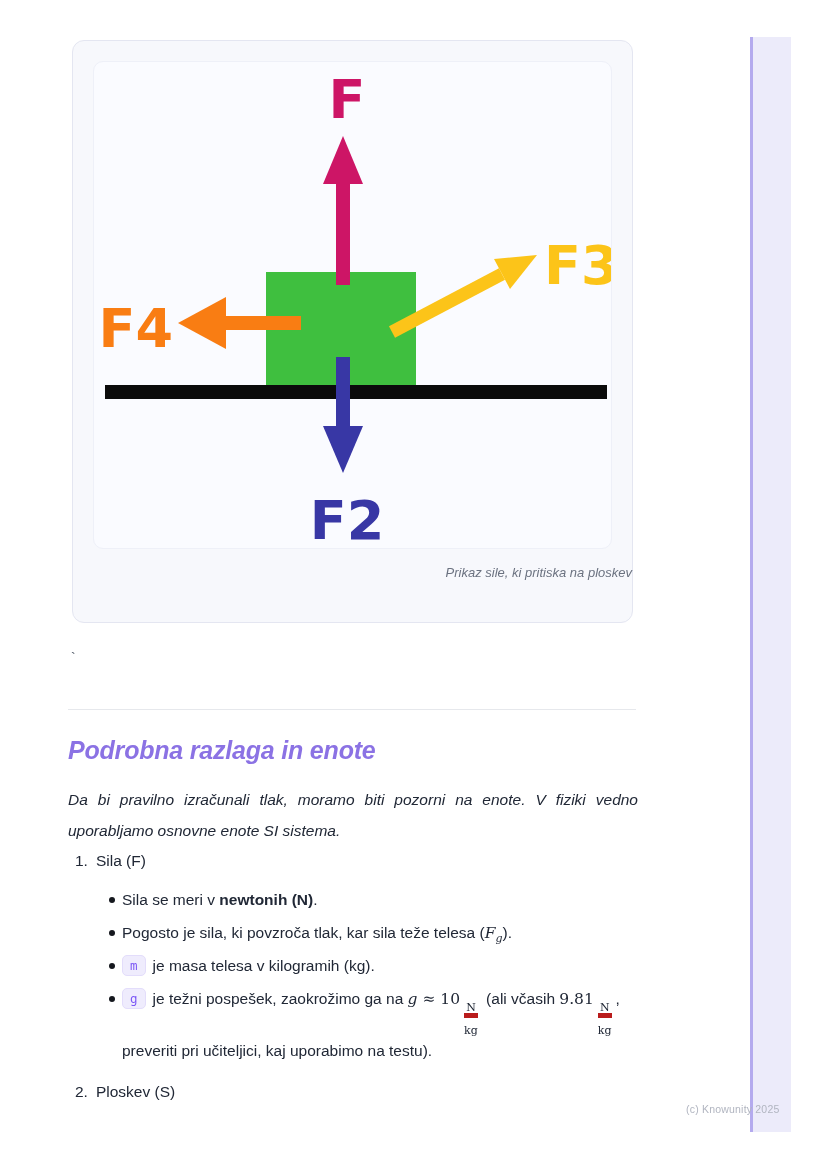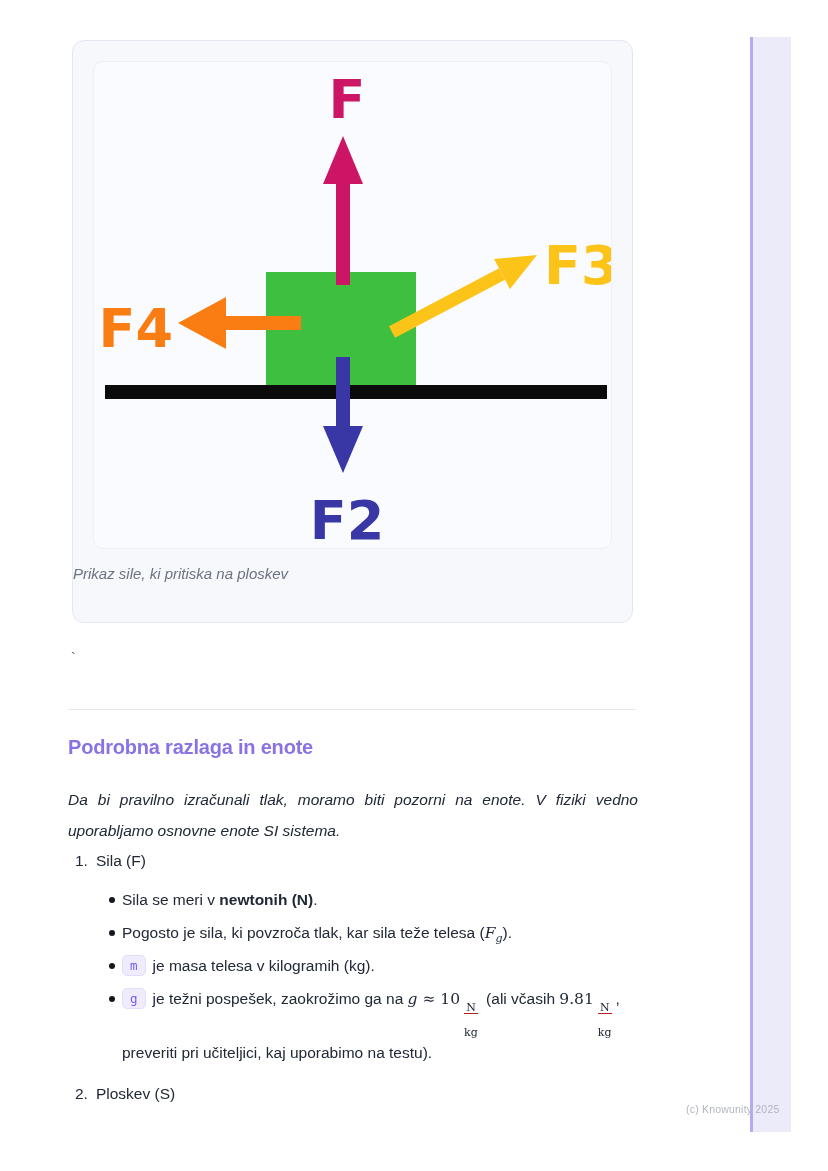--- a/index.html
+++ b/index.html
@@ -10,31 +10,31 @@
   
   .side-strip { position:absolute; left:750px; top:37px; width:41px; height:1095px;
                 background:#ecebfa; border-left:3px solid #b4aaee; z-index:1; }
 
   
   .figure-card { position:absolute; left:72px; top:40px; width:561px; height:583px;
                  background:#f7f8fc; border:1px solid #e4e6f1; border-radius:12px; }
   .figure-panel { position:absolute; left:20px; top:20px; width:519px; height:488px;
                   background:#fafbff; border:1px solid #eef0f8; border-radius:10px; overflow:hidden; }
   .figure-panel svg { display:block; }
-  .fig-caption { position:absolute; left:0; top:524px; width:100%; text-align:left;
-                 font-style:italic; font-size:15px; color:#6b7280; }
+  .fig-caption { position:absolute; left:0; top:524px; width:100%; text-align:right;
+                 font-style:italic; font-size:13px; color:#6b7280; }
   .force-label { font-family:"DejaVu Sans", sans-serif; font-weight:bold; font-size:54px; }
 
   .stray { position:absolute; left:71px; top:650px; font-size:14px; color:#4b5563; }
 
   .divider { position:absolute; left:68px; top:709px; width:568px; height:1px;
              background:#e6e8ec; border:none; }
 
-  .heading { position:absolute; left:68px; top:736px; font-size:20px; font-weight:700;
-             color:#8b72e4; letter-spacing:-0.2px; }
+  .heading { position:absolute; left:68px; top:736px; font-size:25px; font-weight:700;
+             color:#8b72e4; letter-spacing:-0.2px;font-style:italic; }
 
   .intro { position:absolute; left:68px; top:784px; width:570px; font-size:15.5px;
            line-height:31px; text-align:justify; color:#212836;font-style:italic; }
 
   .list { position:absolute; left:68px; top:852px; width:574px; font-size:15.5px; color:#212836; }
   .oli { display:flex; padding-left:7px; margin-bottom:15px; }
   .oli .num { margin-right:8px; }
   .oli .ititle { font-weight:400; }
   .oli.second { margin-top:17px; margin-bottom:0; }
   .bullets .b { position:relative; padding-left:54px; line-height:30px; margin-bottom:3px; }
@@ -44,21 +44,21 @@
 
   .chip { display:inline-block; font-family:"DejaVu Sans Mono", monospace; font-size:12.5px;
           color:#7c58f5; background:#efecfd; border:1px solid #e3ddfb; border-radius:5px;
           padding:1px 7px; margin-right:7px; line-height:17px; vertical-align:1px; }
 
   .mi  { font-family:"DejaVu Serif", serif; font-style:italic; }
   .mu  { font-family:"DejaVu Serif", serif; }
   sub.mi { font-size:11px; line-height:0; }
   .frac { display:inline-flex; flex-direction:column; text-align:center; vertical-align:-7px;
           font-family:"DejaVu Serif", serif; font-size:11px; line-height:11px; margin:0 4px; }
-  .frac .fd { border-top:1px solid #b91c1c; padding-top:13px; }
+  .frac .fd { border-top:5px solid #b91c1c; padding-top:7px; }
 
   .footer { position:absolute; left:686px; top:1103px; font-size:10.5px; color:#b1b5c0;
             letter-spacing:0.2px; z-index:3; }
 </style>
 </head>
 <body>
 
 <div class="page">
 
   <div class="side-strip"></div>

